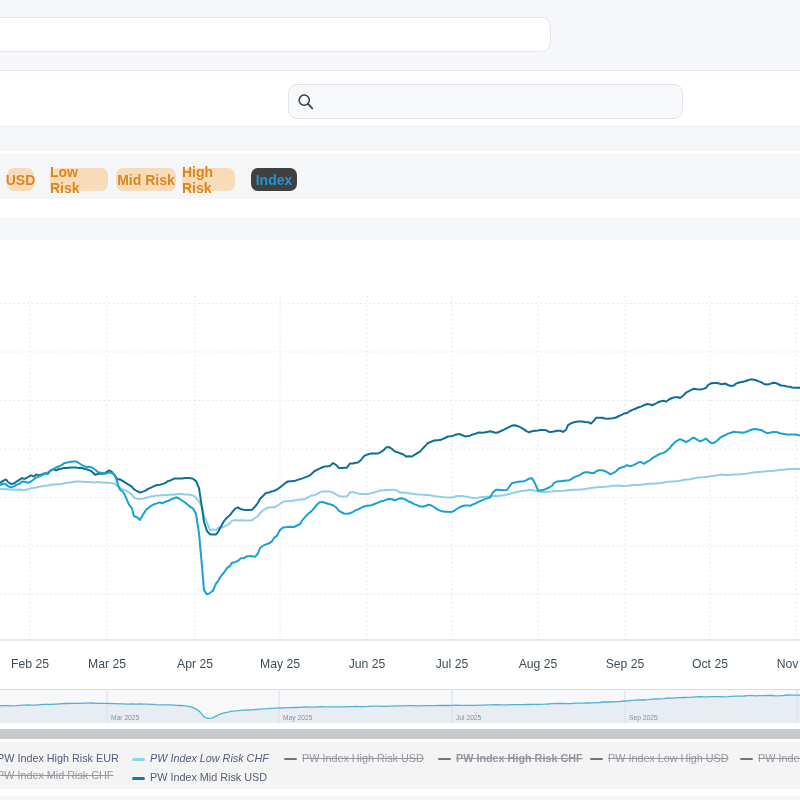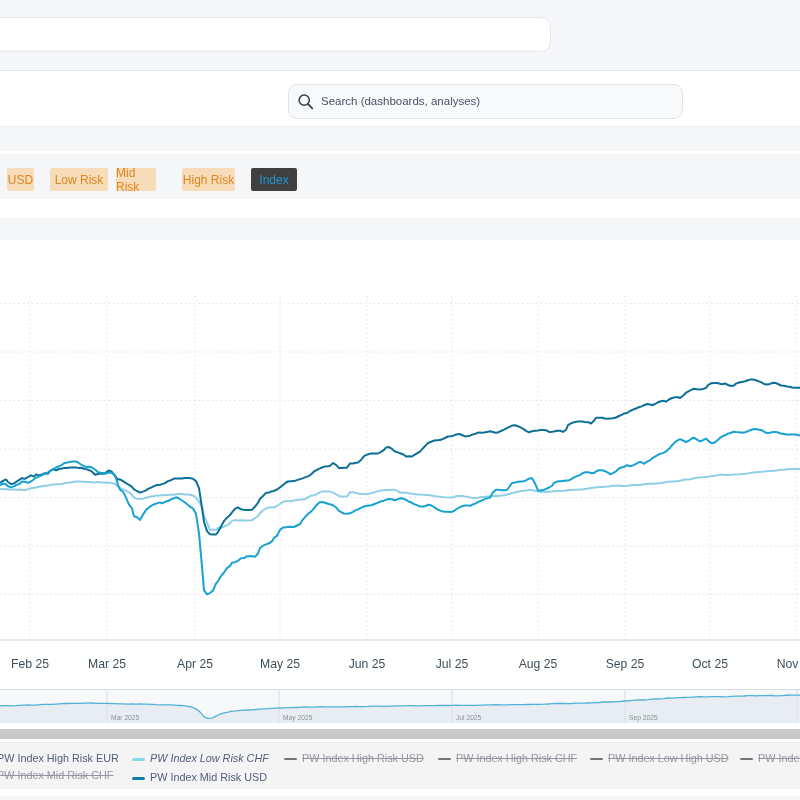--- a/index.html
+++ b/index.html
@@ -1,22 +1,22 @@
 <!DOCTYPE html>
 <html><head>
 <meta charset="utf-8">
 <style>
   * { margin:0; padding:0; box-sizing:border-box; }
   html,body { width:800px; height:800px; overflow:hidden; background:#fff;
     font-family:"Liberation Sans", sans-serif; }
   .abs { position:absolute; }
   #stage { position:relative; width:800px; height:800px; overflow:hidden; }
   .band { position:absolute; left:0; width:800px; }
-  .chip { position:absolute; top:168px; height:23px; border-radius:2px;
-    background:#f8dcba; color:#dd851f; font-size:12px; font-weight:400;
+  .chip { position:absolute; top:168px; height:23px; border-radius:7px;
+    background:#f8dcba; color:#dd851f; font-size:14px; font-weight:700;
     display:flex; align-items:center; justify-content:center; }
   .leg-item { position:absolute; height:16px; font-size:10.8px; color:#545e7c;
     white-space:nowrap; }
   .leg-item .ic { display:inline-block; width:13px; border-radius:2px;
     vertical-align:middle; margin-right:5px; }
   .leg-item.off { color:#94979f; }
   .leg-item.off .txt { text-decoration:line-through; }
 </style>
 </head>
 <body>
@@ -27,30 +27,28 @@
        background:#fff; border:1px solid #e3e6ed; border-radius:10px;"></div>
   <div class="band" style="top:70px; height:57px; background:#fff;
        border-top:1px solid #e4e7ec; border-bottom:1px solid #eceef1;"></div>
 
   <div class="abs" style="left:288px; top:84px; width:395px; height:35px;
        background:#f8f9fb; border:1px solid #e1e4e9; border-radius:9px;"></div>
   <svg class="abs" style="left:297px; top:93px;" width="18" height="18" viewBox="0 0 18 18">
     <circle cx="7.2" cy="7.2" r="5.1" fill="none" stroke="#363b44" stroke-width="1.5"></circle>
     <line x1="11.1" y1="11.1" x2="15.3" y2="15.3" stroke="#363b44" stroke-width="1.7" stroke-linecap="round"></line>
   </svg>
-  <div class="abs" style="left:321px; top:84px; height:35px; line-height:35px;
-       font-size:11.5px; color:#4a5264;">Search (dashboards, analyses)</div>
 
   <div class="band" style="top:127px; height:24px; background:#f5f6f8;"></div>
   <div class="band" style="top:154px; height:45px; background:#f5f6f8;"></div>
   <div class="band" style="top:218px; height:22px; background:#f5f6f8;"></div>
 
   <div class="chip" style="left:7px;   width:27px;">USD</div>
-  <div class="chip" style="left:50px;  width:58px;text-align:center;">Low Risk</div>
-  <div class="chip" style="left:116px; width:40px;">Mid Risk</div>
+  <div class="chip" style="left:50px;  width:58px;">Low Risk</div>
+  <div class="chip" style="left:116px; width:60px;">Mid Risk</div>
   <div class="chip" style="left:182px; width:53px;">High Risk</div>
   <div class="chip" style="left:251px; width:46px; background:#404040; color:#2195cf;">Index</div>
 
 
   <svg class="abs" style="left:0; top:290px;" width="800" height="400" viewBox="0 0 800 400">
     <g stroke="#e7e8ea" stroke-width="1" stroke-dasharray="2 2.5">
       <line x1="30" y1="6" x2="30" y2="350"></line>
       <line x1="107" y1="6" x2="107" y2="350"></line>
       <line x1="195" y1="6" x2="195" y2="350"></line>
       <line x1="280" y1="6" x2="280" y2="350"></line>
@@ -103,18 +101,18 @@
     <text x="801" y="30.5" font-size="6.7" fill="#8b9199">Nov 2025</text>
   </svg>
 
   <div class="band" style="top:729px; height:10px; background:#c8c9cb;"></div>
 
   <div class="band" style="top:742px; height:47px; background:#f4f4f5;"></div>
   <div class="band" style="top:796px; height:4px; background:#f5f6f8;"></div>
   <div class="leg-item" style="left:-3px; top:752px;"><span class="txt">PW Index High Risk EUR</span></div>
   <div class="leg-item" style="left:132px; top:752px;font-style:italic;"><span class="ic" style="background:#87d7ee;height:3px;"></span><span class="txt">PW Index Low Risk CHF</span></div>
   <div class="leg-item off" style="left:284px; top:752px;"><span class="ic" style="background:#72757b;height:2px;"></span><span class="txt">PW Index High Risk USD</span></div>
-  <div class="leg-item off" style="left:438px; top:752px;"><span class="ic" style="background:#72757b;height:2px;"></span><span class="txt">PW Index High Risk CHF</span></div>
+  <div class="leg-item off" style="left:438px; top:752px;font-weight:bold;"><span class="ic" style="background:#72757b;height:2px;"></span><span class="txt">PW Index High Risk CHF</span></div>
   <div class="leg-item off" style="left:590px; top:752px;"><span class="ic" style="background:#72757b;height:2px;"></span><span class="txt">PW Index Low High USD</span></div>
   <div class="leg-item off" style="left:740px; top:752px;"><span class="ic" style="background:#72757b;height:2px;"></span><span class="txt">PW Index Mid Risk EUR</span></div>
   <div class="leg-item off" style="left:-3px; top:769px;"><span class="txt">PW Index Mid Risk CHF</span></div>
   <div class="leg-item" style="left:132px; top:771px;"><span class="ic" style="background:#0d7fa6;height:3px;"></span><span class="txt">PW Index Mid Risk USD</span></div>
 </div>
 
 </body></html>

